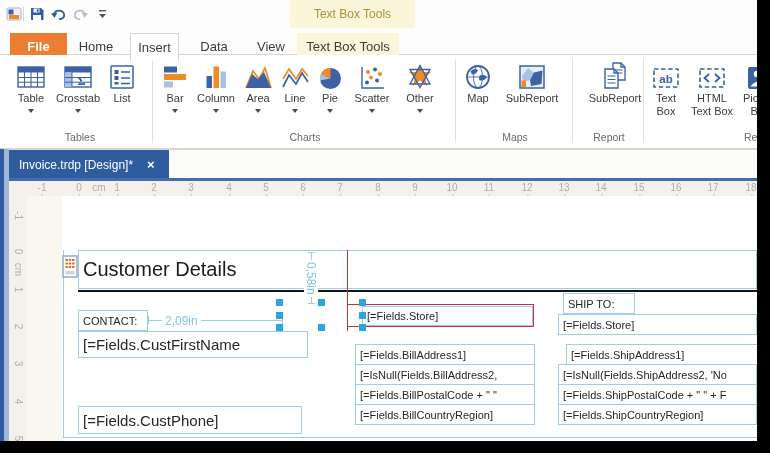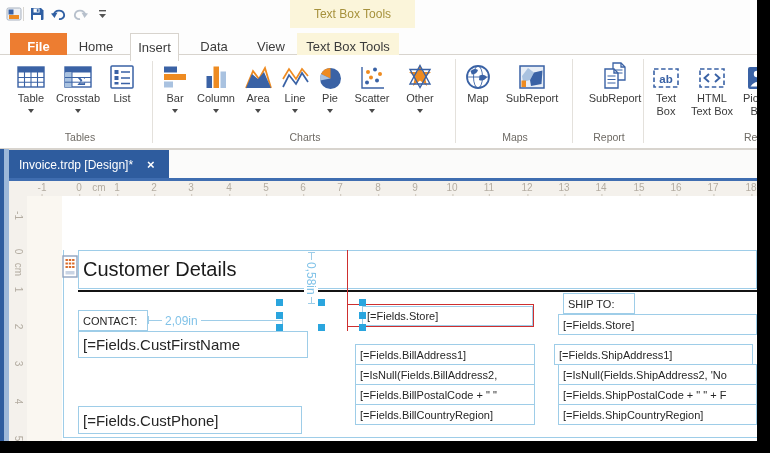--- a/index.html
+++ b/index.html
@@ -407,20 +407,20 @@
   <div class="handle" style="left:359px;top:324px;z-index:5;"></div>
 
   <div class="tb" style="left:362px;top:306px;width:171px;height:20px;">[=Fields.Store]</div>
   <div class="tb" style="left:355px;top:344px;width:180px;height:21px;">[=Fields.BillAddress1]</div>
   <div class="tb" style="left:355px;top:364px;width:180px;height:21px;">[=IsNull(Fields.BillAddress2,</div>
   <div class="tb" style="left:355px;top:384px;width:180px;height:21px;">[=Fields.BillPostalCode + " "</div>
   <div class="tb" style="left:355px;top:404px;width:180px;height:21px;">[=Fields.BillCountryRegion]</div>
 
   <div class="tb" style="left:563px;top:293px;width:72px;height:21px;">SHIP TO:</div>
   <div class="tb" style="left:558px;top:314px;width:199px;height:21px;">[=Fields.Store]</div>
-  <div class="tb" style="left:554px;top:344px;width:199px;height:21px;">[=Fields.ShipAddress1]</div>
+  <div class="tb" style="left:566px;top:344px;width:199px;height:21px;">[=Fields.ShipAddress1]</div>
   <div class="tb" style="left:558px;top:364px;width:199px;height:21px;">[=IsNull(Fields.ShipAddress2, 'No</div>
   <div class="tb" style="left:558px;top:384px;width:199px;height:21px;">[=Fields.ShipPostalCode + " " + F</div>
   <div class="tb" style="left:558px;top:404px;width:199px;height:21px;">[=Fields.ShipCountryRegion]</div>
 
   <div class="abs" style="left:757px;top:0;width:13px;height:453px;background:#000;z-index:9;"></div>
   <div class="abs" style="left:0;top:441px;width:770px;height:12px;background:#000;z-index:9;"></div>
 </div>
 
 </body></html>

